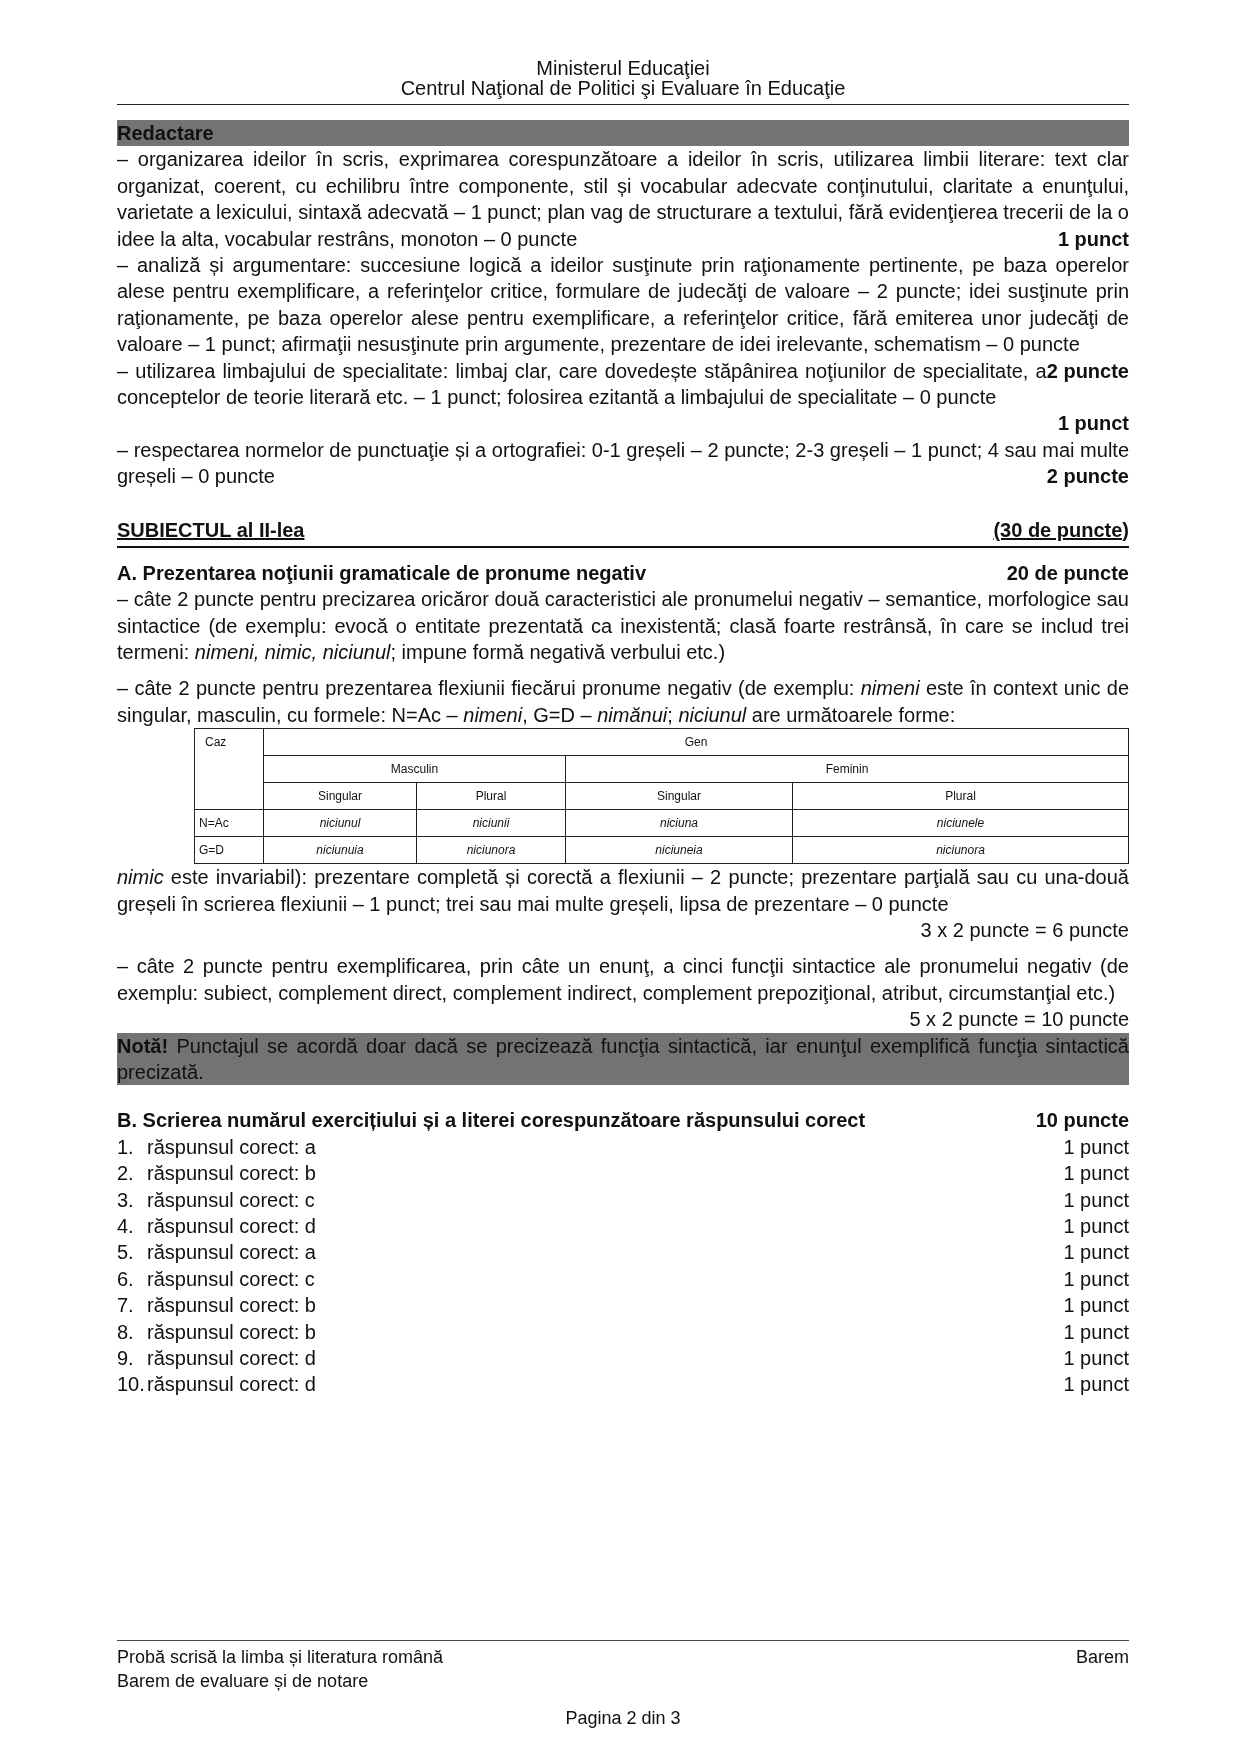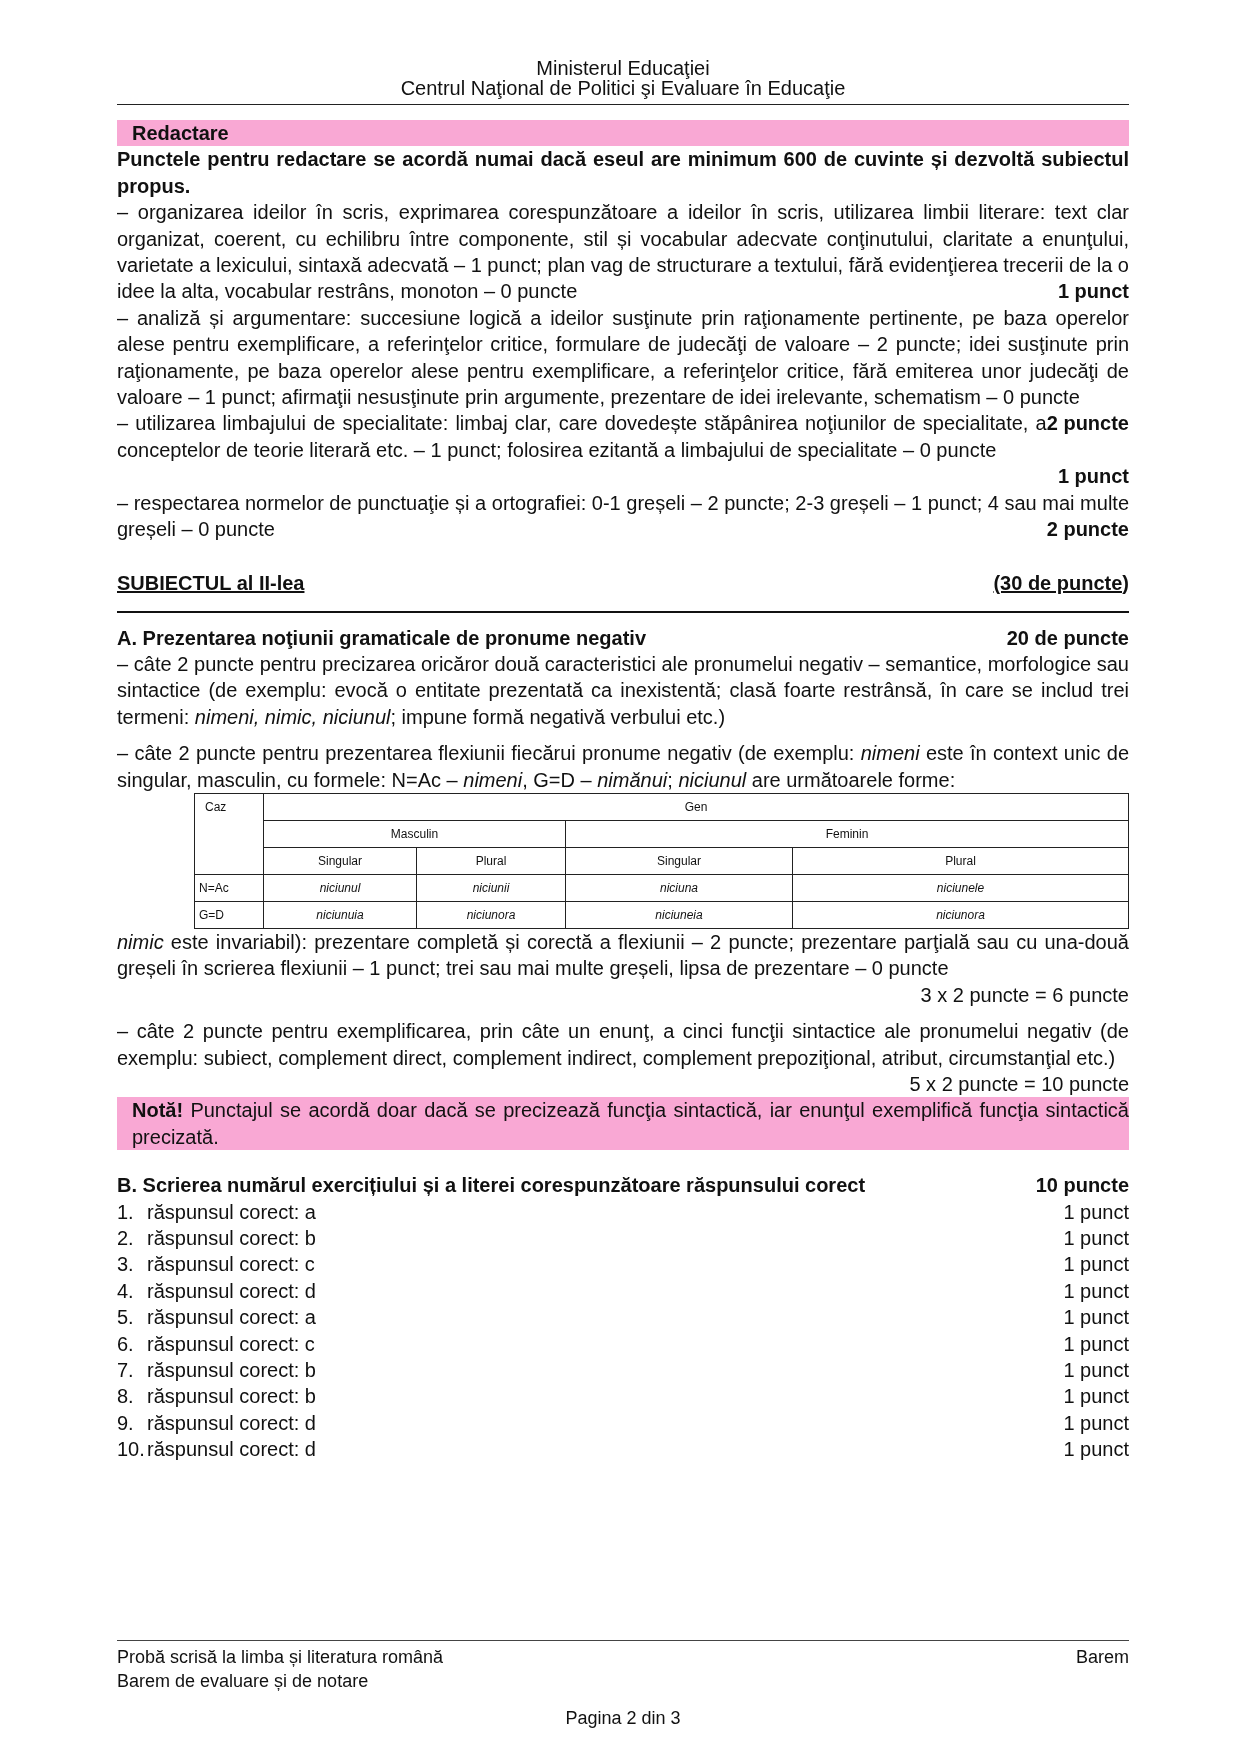--- a/index.html
+++ b/index.html
@@ -4,27 +4,27 @@
 <style>
   html, body { margin: 0; padding: 0; background: #ffffff; }
   body {
     width: 1241px; height: 1755px; position: relative; overflow: hidden;
     font-family: "Liberation Sans", sans-serif; color: #111;
   }
   .page { position: absolute; left: 117px; top: 0; width: 1012px; }
   .hdr { position: absolute; left: 0; top: 58px; width: 1012px; text-align: center; font-size: 20px; line-height: 20px; }
   .hdr-rule { position: absolute; left: 0; top: 104px; width: 1012px; border-top: 1.5px solid #222; }
   .body { position: absolute; left: 0; top: 120px; width: 1012px; font-size: 20px; line-height: 26.4px; }
-  .shade { background: #f9a8d4; padding-left: 15px; }
+  .shade { background: #737373; }
   .b { font-weight: bold; }
   .i { font-style: italic; }
   .just { text-align: justify; }
   .row { display: flex; justify-content: space-between; align-items: baseline; }
   .right { text-align: right; }
-  .subj { display: flex; justify-content: space-between; border-bottom: 2px solid #111; font-weight: bold; margin-top: 14px; padding-bottom: 16px; line-height: 24px; }
+  .subj { display: flex; justify-content: space-between; border-bottom: 2px solid #111; font-weight: bold; margin-top: 14px; padding-bottom: 4px; line-height: 24px; }
   .subj span:first-child, .subj span:last-child { text-decoration: underline; }
   .gap { height: 10px; }
   table.flex { border-collapse: collapse; margin-left: 77px; width: 935px; font-size: 12px; }
   table.flex td { border: 1px solid #222; text-align: center; padding: 0; line-height: 26px; height: 26px; }
   table.flex td.caz { text-align: left; padding-left: 10px; vertical-align: top; width: 58px; }
   table.flex td.left { text-align: left; padding-left: 4px; }
   .list-row { display: flex; justify-content: space-between; line-height: 26.4px; }
   .list-row .num { display: inline-block; width: 30px; }
   .footer-rule { position: absolute; left: 0; top: 1640px; width: 1012px; border-top: 1.5px solid #444; }
   .footer { position: absolute; left: 0; top: 1645px; width: 1012px; font-size: 18px; line-height: 24px; }
@@ -37,21 +37,20 @@
 
   <div class="hdr">
     <div>Ministerul Educaţiei</div>
     <div>Centrul Naţional de Politici şi Evaluare în Educaţie</div>
   </div>
   <div class="hdr-rule"></div>
 
   <div class="body">
 
     <div class="shade b">Redactare</div>
-    <div class="b just">Punctele pentru redactare se acordă numai dacă eseul are minimum 600 de cuvinte și dezvoltă subiectul propus.</div>
 
     <div class="just">
       <span>– organizarea ideilor în scris, exprimarea corespunzătoare a ideilor în scris, utilizarea limbii literare: text clar organizat, coerent, cu echilibru între componente, stil și vocabular adecvate conţinutului, claritate a enunţului, varietate a lexicului, sintaxă adecvată – 1 punct; plan vag de structurare a textului, fără evidenţierea trecerii de la o idee la alta, vocabular restrâns, monoton – 0 puncte</span>
       <span class="b" style="float:right">1 punct</span>
     </div>
     <div class="just">
       <span>– analiză și argumentare: succesiune logică a ideilor susţinute prin raţionamente pertinente, pe baza operelor alese pentru exemplificare, a referinţelor critice, formulare de judecăţi de valoare – 2 puncte; idei susţinute prin raţionamente, pe baza operelor alese pentru exemplificare, a referinţelor critice, fără emiterea unor judecăţi de valoare – 1 punct; afirmaţii nesusţinute prin argumente, prezentare de idei irelevante, schematism – 0 puncte</span>
       <span class="b" style="float:right">2 puncte</span>
     </div>
     <div class="just">

